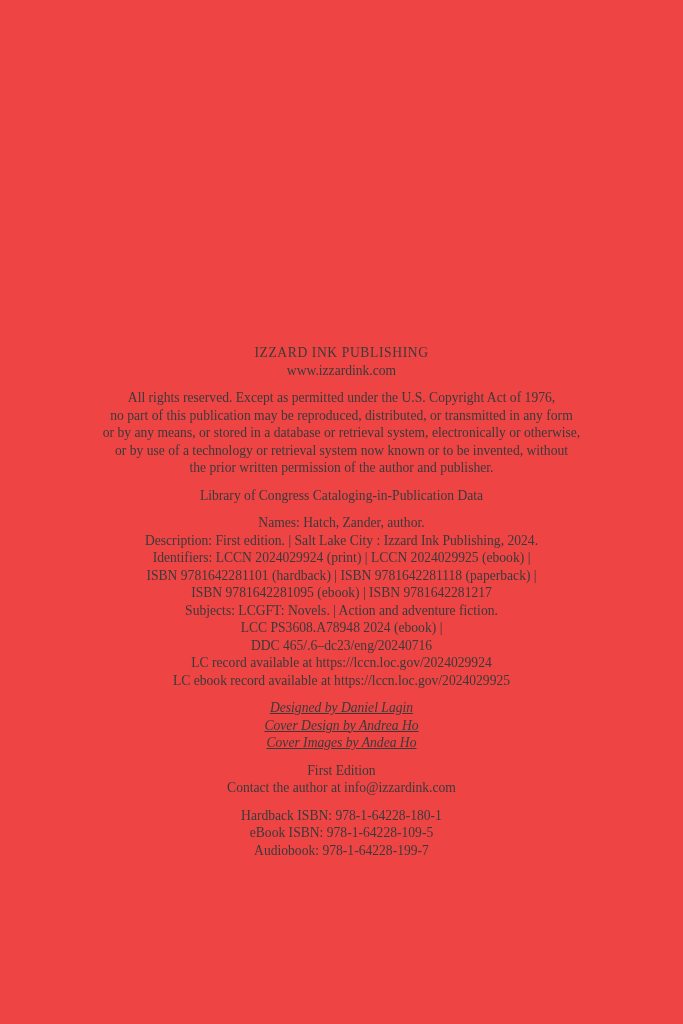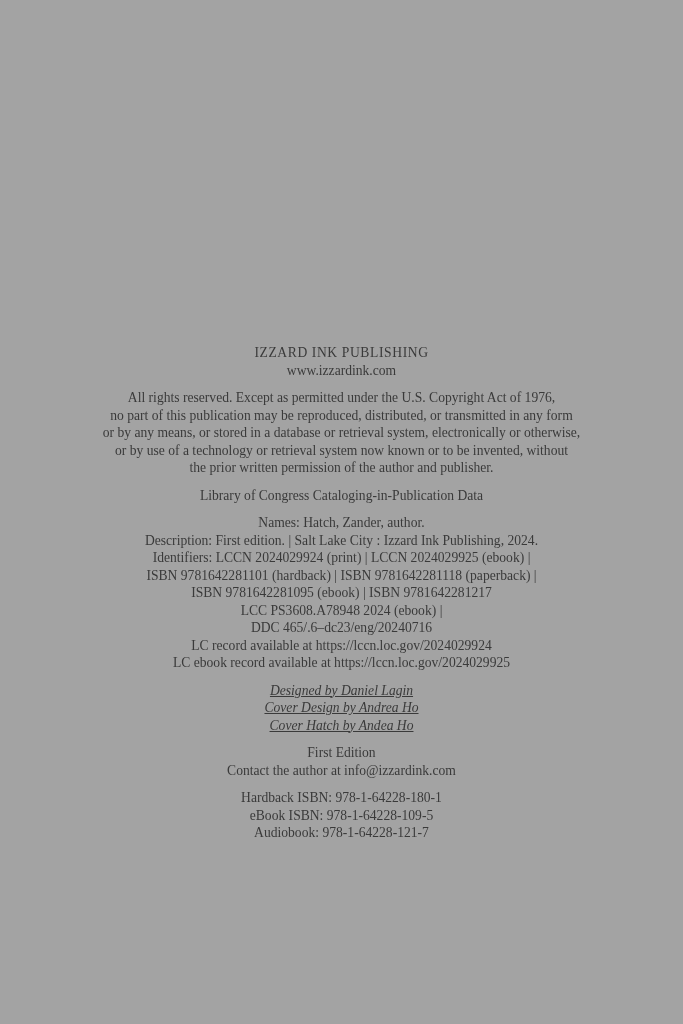--- a/index.html
+++ b/index.html
@@ -4,21 +4,21 @@
 <style>
   html, body {
     margin: 0;
     padding: 0;
     background: #ffffff;
   }
   .page {
     position: relative;
     width: 683px;
     height: 1024px;
-    background: #a3a3a3;
+    background: #ef4444;
     font-family: "Liberation Serif", "DejaVu Serif", serif;
     color: #3a3a3a;
     overflow: hidden;
   }
   .content {
     position: absolute;
     top: 344px;
     left: 40px;
     right: 40px;
     text-align: center;
@@ -64,37 +64,38 @@
     <div class="block">
       <div class="line">Library of Congress Cataloging-in-Publication Data</div>
     </div>
 
     <div class="block">
       <div class="line">Names: Hatch, Zander, author.</div>
       <div class="line">Description: First edition. | Salt Lake City : Izzard Ink Publishing, 2024.</div>
       <div class="line">Identifiers: LCCN 2024029924 (print) | LCCN 2024029925 (ebook) |</div>
       <div class="line">ISBN 9781642281101 (hardback) | ISBN 9781642281118 (paperback) |</div>
       <div class="line">ISBN 9781642281095 (ebook) | ISBN 9781642281217</div>
+      <div class="line">Subjects: LCGFT: Novels. | Action and adventure fiction.</div>
       <div class="line">LCC PS3608.A78948 2024 (ebook) |</div>
       <div class="line">DDC 465/.6–dc23/eng/20240716</div>
       <div class="line">LC record available at https://lccn.loc.gov/2024029924</div>
       <div class="line">LC ebook record available at https://lccn.loc.gov/2024029925</div>
     </div>
 
     <div class="block credits">
       <div class="line">Designed by Daniel Lagin</div>
       <div class="line">Cover Design by Andrea Ho</div>
-      <div class="line">Cover Hatch by Andea Ho</div>
+      <div class="line">Cover Images by Andea Ho</div>
     </div>
 
     <div class="block">
       <div class="line">First Edition</div>
       <div class="line">Contact the author at info@izzardink.com</div>
     </div>
 
     <div class="block">
       <div class="line">Hardback ISBN: 978-1-64228-180-1</div>
       <div class="line">eBook ISBN: 978-1-64228-109-5</div>
-      <div class="line">Audiobook: 978-1-64228-121-7</div>
+      <div class="line">Audiobook: 978-1-64228-199-7</div>
     </div>
 
   </div>
 </div>
 
 </body></html>

